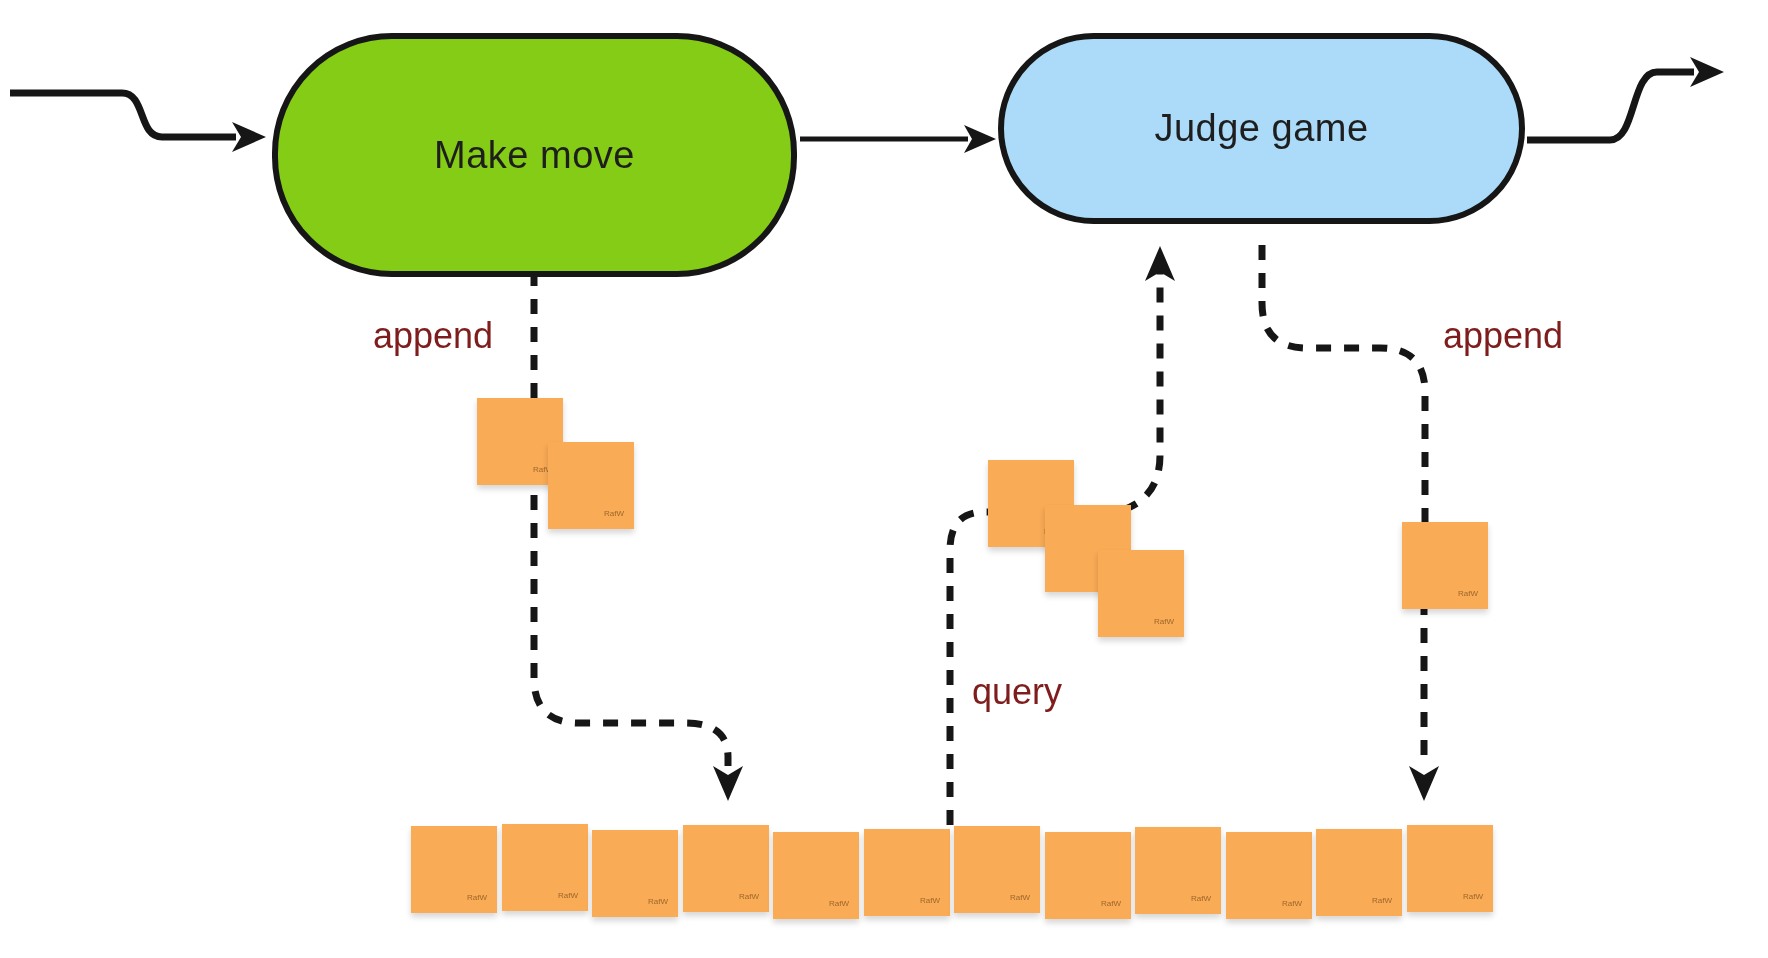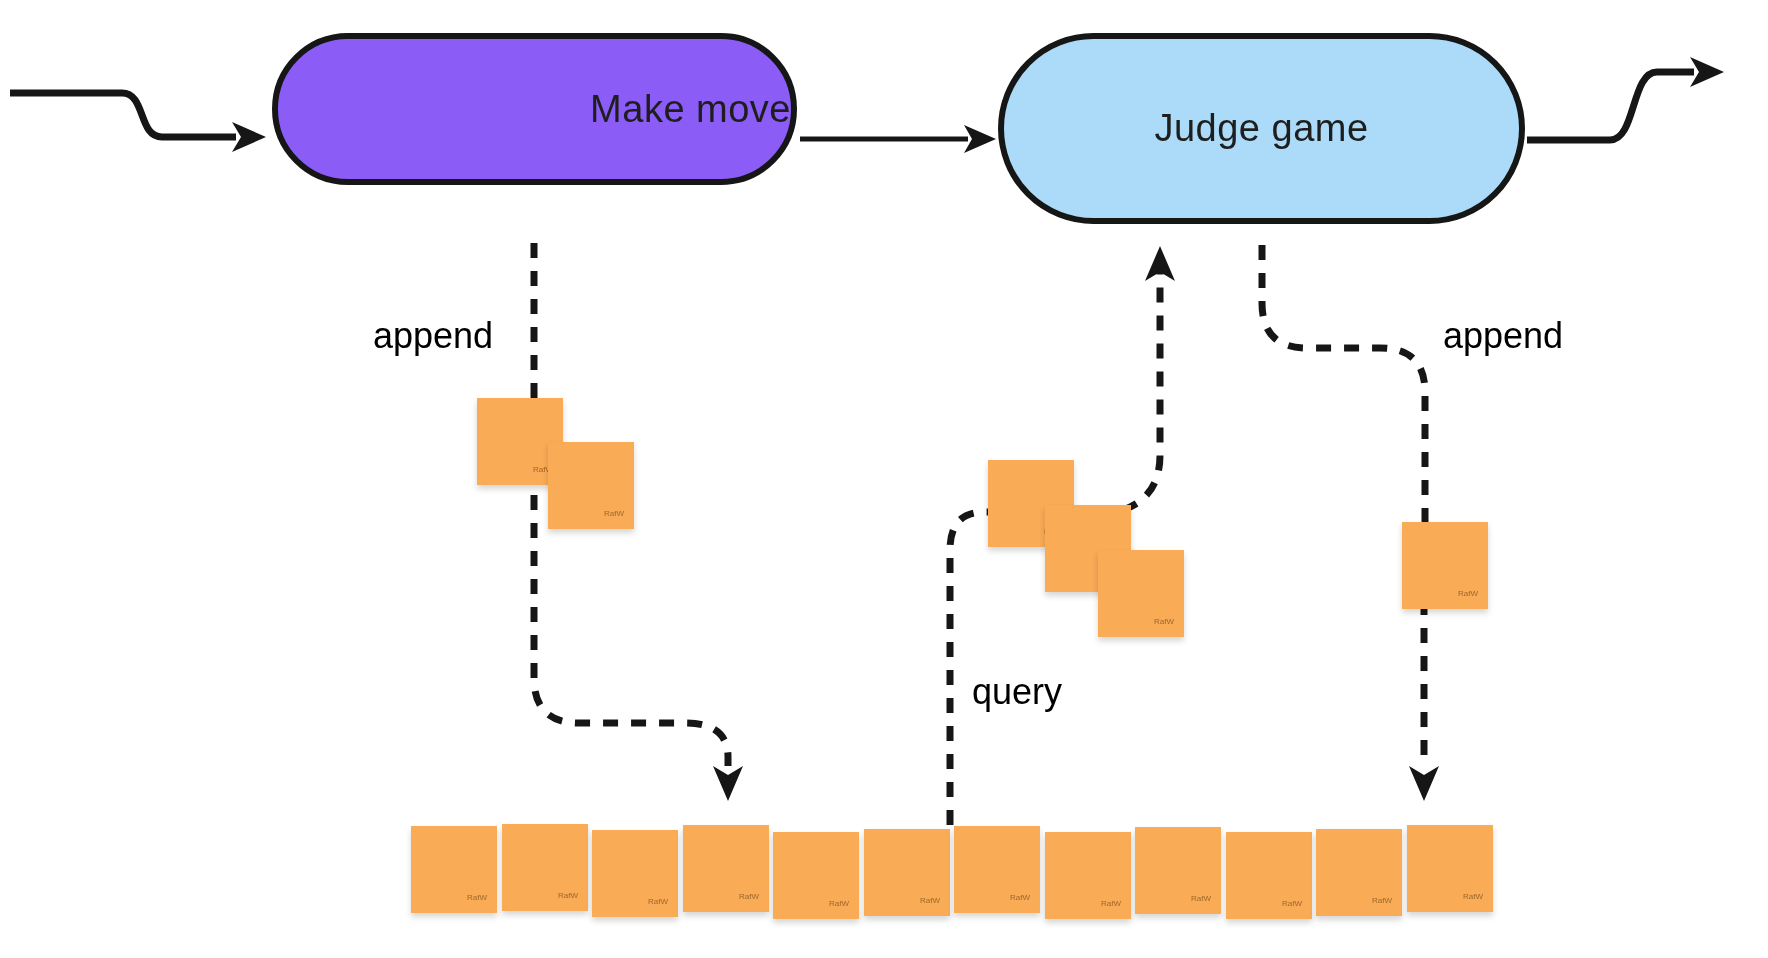--- a/index.html
+++ b/index.html
@@ -14,21 +14,21 @@
   .connector-layer path.dashed{stroke-width:7;stroke-dasharray:15 13;stroke-linecap:butt;}
   .arrowhead{fill:#161616;stroke:none;}
   .pill{
     position:absolute;z-index:3;box-sizing:border-box;
     border:6px solid #161616;border-radius:120px;
     display:flex;align-items:center;justify-content:center;
     font-size:38px;color:#1e1e1e;letter-spacing:.5px;
   }
   .node-label{white-space:nowrap;}
   .edge-label{
-    position:absolute;z-index:4;font-size:36px;color:#000000;
+    position:absolute;z-index:4;font-size:36px;color:#7f1d1d;
     white-space:nowrap;line-height:1.1;
   }
   .sticky{
     position:absolute;z-index:2;width:86px;height:87px;
     box-shadow:0 4px 6px rgba(0,0,0,.16);
   }
   .stamp{
     position:absolute;right:10px;bottom:11px;
     font-size:8px;line-height:1;color:rgba(66,36,0,.5);
   }
@@ -67,21 +67,21 @@
     <polygon class="arrowhead" points="1160,246 1145,281 1160,272 1175,281"></polygon>
   </g>
 
   <g>
     <path class="dashed" d="M 1262 245 V 303 Q 1262 348 1307 348 H 1380 Q 1425 348 1425 392 V 530"></path>
     <path class="dashed" d="M 1424 600 V 760"></path>
     <polygon class="arrowhead" points="1424,801 1409,766 1424,775 1439,766"></polygon>
   </g>
 </svg>
 
-<div class="pill" style="left: 272px; top: 33px; width: 525px; height: 152px; background: #8b5cf6; border-color: rgb(22, 22, 22); justify-content: flex-end;">
+<div class="pill" style="left: 272px; top: 33px; width: 525px; height: 244px; background: #84cc16; border-color: rgb(22, 22, 22);">
   <span class="node-label">Make move</span>
 </div>
 
 <div class="pill" style="left: 998px; top: 33px; width: 527px; height: 191px; background: rgb(171, 219, 248); border-color: rgb(22, 22, 22);">
   <span class="node-label">Judge game</span>
 </div>
 
 <div class="edge-label" style="left:373px;top:316px;">append</div>
 
 <div class="edge-label" style="left:960px;top:672px;margin-left:12px;">query</div>

